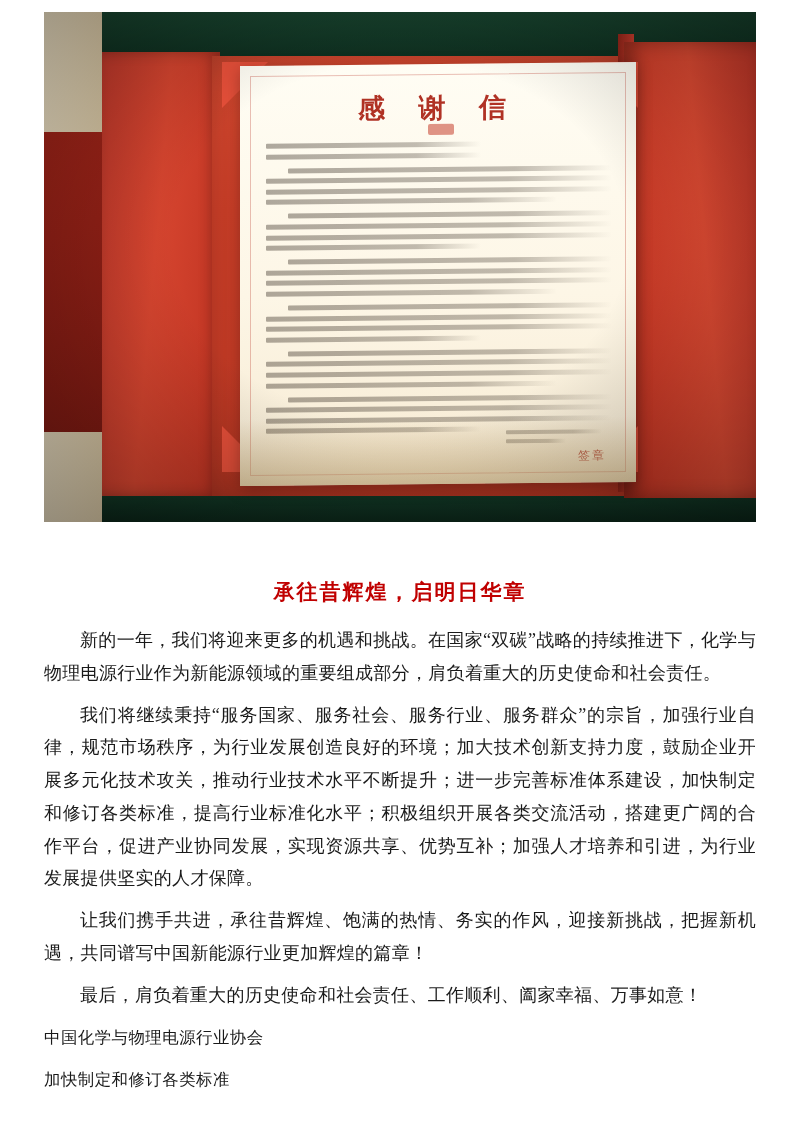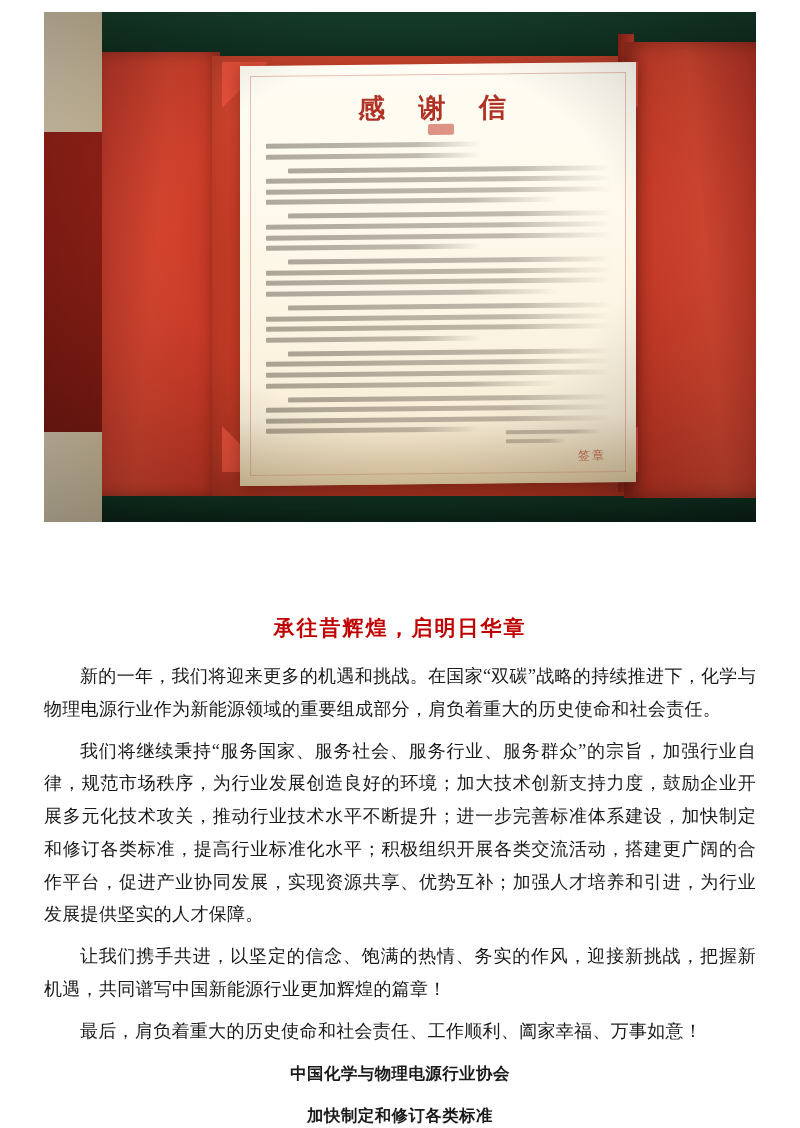--- a/index.html
+++ b/index.html
@@ -211,43 +211,42 @@
     background: radial-gradient(ellipse at 50% 45%, rgba(0,0,0,0) 45%, rgba(0,0,0,.35) 100%);
     pointer-events: none;
   }
 
   
   .article {
     position: absolute;
     left: 44px;
     top: 578px;
     width: 712px;
-    margin-top: 36px;
   }
   .article-title {
     text-align: center;
     color: #c00000;
     font-size: 21px;
     font-weight: bold;
     letter-spacing: 2px;
     margin-bottom: 18px;
     font-family: "Liberation Serif", "DejaVu Serif", serif;
   }
   p.para {
     margin: 0 0 9px 0;
     font-size: 18px;
     line-height: 1.82;
     text-align: justify;
     text-indent: 2em;
     letter-spacing: .3px;
   }
   .sign-org, .sign-date {
-    text-align: center;
+    text-align: left;
     font-size: 16.4px;
-    font-weight: bold;
+    font-weight: normal;
     letter-spacing: .5px;
     margin-top: 16px;
   }
   .sign-date { margin-top: 20px; }
 </style>
 </head>
 <body>
 
 <div class="photo-wrap">
   <div class="desk"></div>
@@ -307,18 +306,18 @@
   </div>
 
   <div class="photo-vignette"></div>
 </div>
 
 <div class="article">
   <div class="article-title">承往昔辉煌，启明日华章</div>
 
   <p class="para">新的一年，我们将迎来更多的机遇和挑战。在国家“双碳”战略的持续推进下，化学与物理电源行业作为新能源领域的重要组成部分，肩负着重大的历史使命和社会责任。</p>
   <p class="para">我们将继续秉持“服务国家、服务社会、服务行业、服务群众”的宗旨，加强行业自律，规范市场秩序，为行业发展创造良好的环境；加大技术创新支持力度，鼓励企业开展多元化技术攻关，推动行业技术水平不断提升；进一步完善标准体系建设，加快制定和修订各类标准，提高行业标准化水平；积极组织开展各类交流活动，搭建更广阔的合作平台，促进产业协同发展，实现资源共享、优势互补；加强人才培养和引进，为行业发展提供坚实的人才保障。</p>
-  <p class="para">让我们携手共进，以坚定的信念、饱满的热情、务实的作风，迎接新挑战，把握新机遇，共同谱写中国新能源行业更加辉煌的篇章！</p>
+  <p class="para">让我们携手共进，承往昔辉煌、饱满的热情、务实的作风，迎接新挑战，把握新机遇，共同谱写中国新能源行业更加辉煌的篇章！</p>
   <p class="para">最后，肩负着重大的历史使命和社会责任、工作顺利、阖家幸福、万事如意！</p>
 
   <div class="sign-org">中国化学与物理电源行业协会</div>
   <div class="sign-date">加快制定和修订各类标准</div>
 </div>
 
 </body></html>

